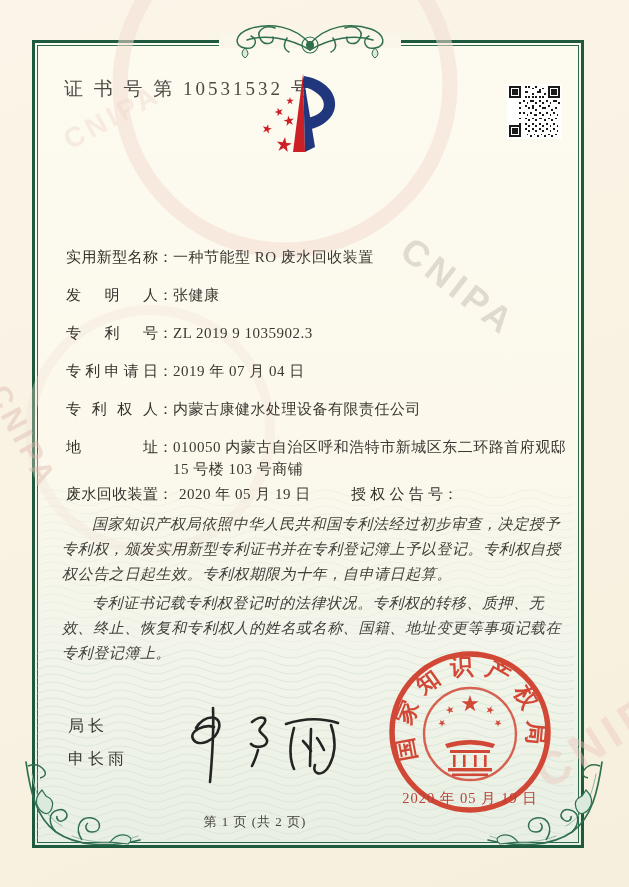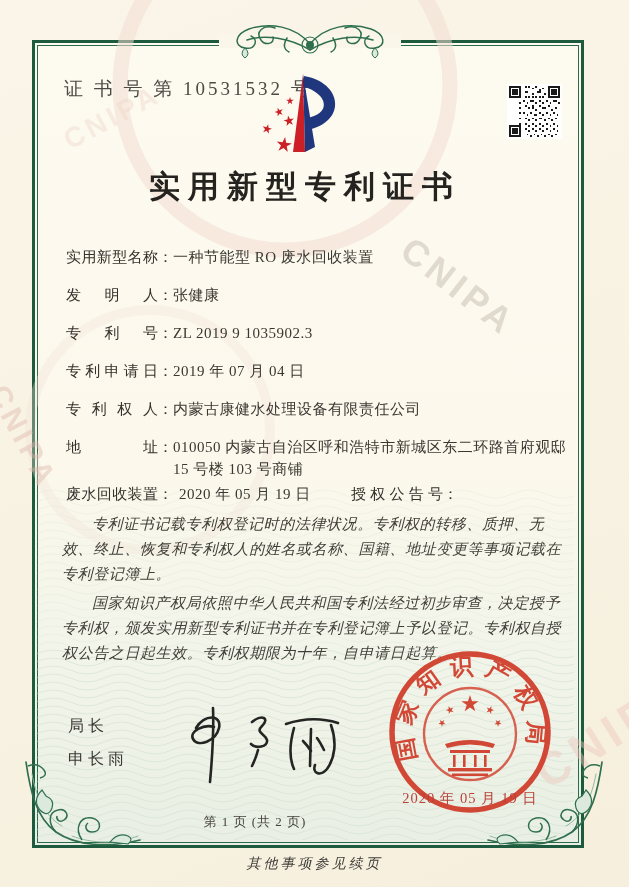--- a/index.html
+++ b/index.html
@@ -175,21 +175,20 @@
       <rect x="22" y="0" width="7" height="7"></rect>
         <rect x="23" y="1" width="5" height="5" fill="#fff"></rect>
         <rect x="24" y="2" width="3" height="3"></rect>
       <rect x="0" y="22" width="7" height="7"></rect>
         <rect x="1" y="23" width="5" height="5" fill="#fff"></rect>
         <rect x="2" y="24" width="3" height="3"></rect>
       <path d="M9 0h1v1H9zM11 0h1v1h-1zM13 1h1v1h-1zM15 0h1v1h-1zM17 2h1v1h-1zM19 1h1v1h-1zM9 3h2v1H9zM13 4h1v1h-1zM16 3h2v1h-2zM20 4h1v1h-1zM9 6h1v1H9zM11 6h1v1h-1zM13 6h1v1h-1zM15 6h1v1h-1zM17 6h1v1h-1zM19 6h1v1h-1zM6 9h1v1H6zM6 12h1v1H6zM6 15h1v1H6zM6 18h1v1H6zM6 21h1v1H6zM8 8h1v1H8zM10 9h1v1h-1zM12 8h2v1h-2zM15 9h1v1h-1zM17 8h1v1h-1zM19 9h1v1h-1zM21 8h1v1h-1zM23 9h1v1h-1zM25 8h2v1h-2zM28 9h1v1h-1zM9 11h1v1H9zM11 12h1v1h-1zM13 11h1v2h-1zM15 13h1v1h-1zM17 11h1v1h-1zM19 12h2v1h-2zM22 11h1v1h-1zM24 13h1v1h-1zM26 12h1v1h-1zM8 15h1v1H8zM10 16h1v1h-1zM12 15h1v1h-1zM14 16h2v1h-2zM17 15h1v1h-1zM19 16h1v1h-1zM21 15h1v1h-1zM23 16h1v1h-1zM25 15h1v1h-1zM27 16h1v1h-1zM9 18h1v1H9zM11 19h1v1h-1zM13 18h1v1h-1zM15 19h1v1h-1zM17 18h2v1h-2zM20 19h1v1h-1zM22 18h1v1h-1zM24 19h1v1h-1zM26 18h1v1h-1zM9 21h1v1H9zM11 22h1v1h-1zM13 21h1v1h-1zM15 22h1v1h-1zM17 21h1v1h-1zM19 22h1v1h-1zM21 21h1v1h-1zM23 22h1v1h-1zM25 21h1v1h-1zM27 22h1v1h-1zM9 24h1v1H9zM11 25h1v1h-1zM13 24h1v1h-1zM15 25h1v1h-1zM17 24h1v1h-1zM19 25h1v1h-1zM21 24h1v1h-1zM23 25h1v1h-1zM25 24h1v1h-1zM27 25h1v1h-1zM10 27h1v1h-1zM12 28h1v1h-1zM14 27h1v1h-1zM16 28h1v1h-1zM18 27h1v1h-1zM20 28h1v1h-1zM22 27h1v1h-1zM24 28h1v1h-1zM26 27h1v1h-1z"></path>
     </g>
   </svg>
 
-  <div class="title">实用新型专利证书</div>
 
   <div class="frow" style="top:246px;">
     <span class="flabel">实用新型名称</span>
       <span class="fcolon">：</span>
     <span class="fvalue">一种节能型 RO 废水回收装置</span>
   </div>
   <div class="frow" style="top:284px;">
     <span class="flabel">发明人</span>
       <span class="fcolon">：</span>
     <span class="fvalue">张健康</span>
@@ -216,22 +215,22 @@
   </div>
   <div class="frow" style="top:483px;">
     <span class="flabel">废水回收装置</span>
       <span class="fcolon">：</span>
     <span class="fvalue w162">2020 年 05 月 19 日</span>
     <span class="flabel" style="margin-left:10px;">授权公告号</span>
       <span class="fcolon">：</span>
   </div>
 
   <div class="paras">
+    <p>国家知识产权局依照中华人民共和国专利法经过初步审查，决定授予专利权，颁发实用新型专利证书并在专利登记簿上予以登记。专利权自授权公告之日起生效。专利权期限为十年，自申请日起算。</p>
     <p>专利证书记载专利权登记时的法律状况。专利权的转移、质押、无效、终止、恢复和专利权人的姓名或名称、国籍、地址变更等事项记载在专利登记簿上。</p>
-    <p>国家知识产权局依照中华人民共和国专利法经过初步审查，决定授予专利权，颁发实用新型专利证书并在专利登记簿上予以登记。专利权自授权公告之日起生效。专利权期限为十年，自申请日起算。</p>
   </div>
 
   <div class="signer" style="top:716px;">局长</div>
   <div class="signer" style="top:749px;">申长雨</div>
 
   <svg class="abs" style="left:168px;top:696px;" width="180" height="95" viewBox="0 0 180 95">
     <g fill="none" stroke="#242422" stroke-width="2.6" stroke-linecap="round" stroke-linejoin="round">
       <path d="M28 32 C36 18 54 18 51 32 C48 45 30 52 25 43 C21 35 36 28 46 31"></path>
       <path d="M45 12 C46 38 44 64 42 86"></path>
       <path d="M84 26 C94 18 102 22 94 30 C87 37 97 37 99 44 C100 51 88 53 83 48"></path>
@@ -268,15 +267,14 @@
         <rect x="104" y="107" width="2.6" height="12"></rect>
           <rect x="114" y="107" width="2.6" height="12"></rect>
         <rect x="78" y="120" width="44" height="3.4"></rect>
         <rect x="82" y="125.5" width="36" height="2.6"></rect>
       </g>
       <text x="100" y="155" text-anchor="middle" font-size="14.5" fill="#b5342b" letter-spacing="1">2020 年 05 月 19 日</text>
     </g>
   </svg>
 
   <div class="page-info">第 1 页 (共 2 页)</div>
-  <div class="note">其他事项参见续页</div>
 
 </div>
 
 </body></html>

